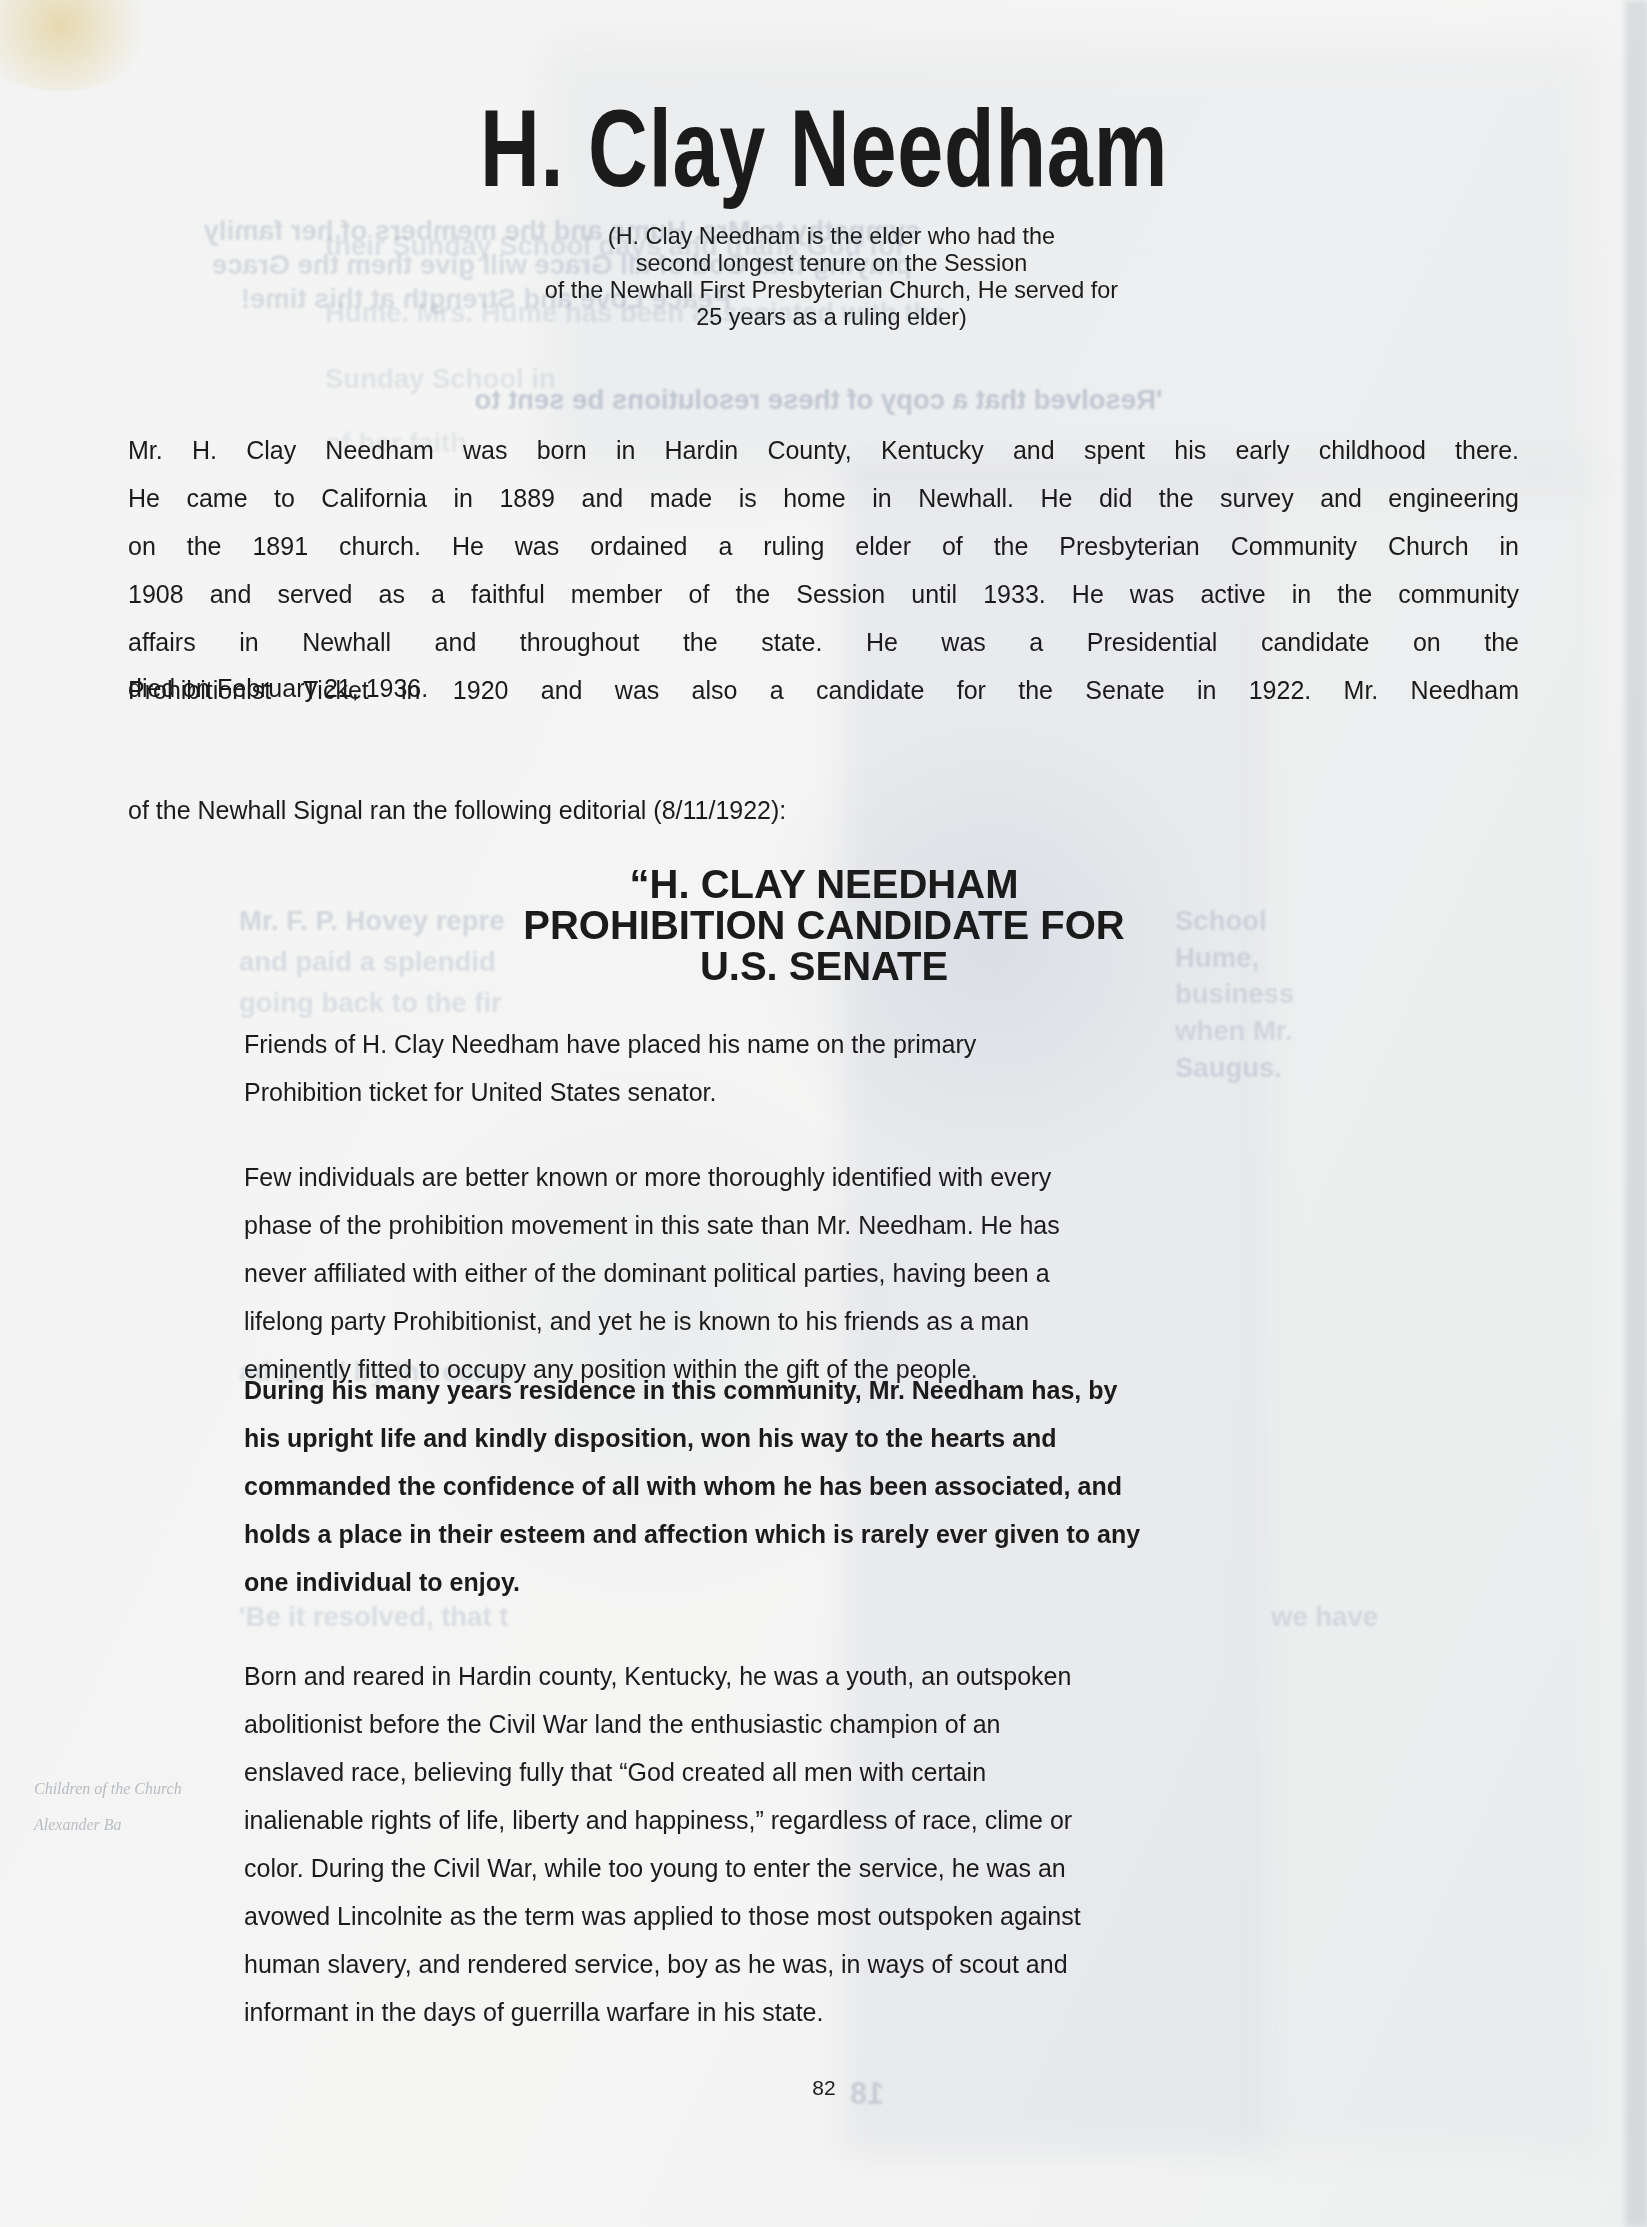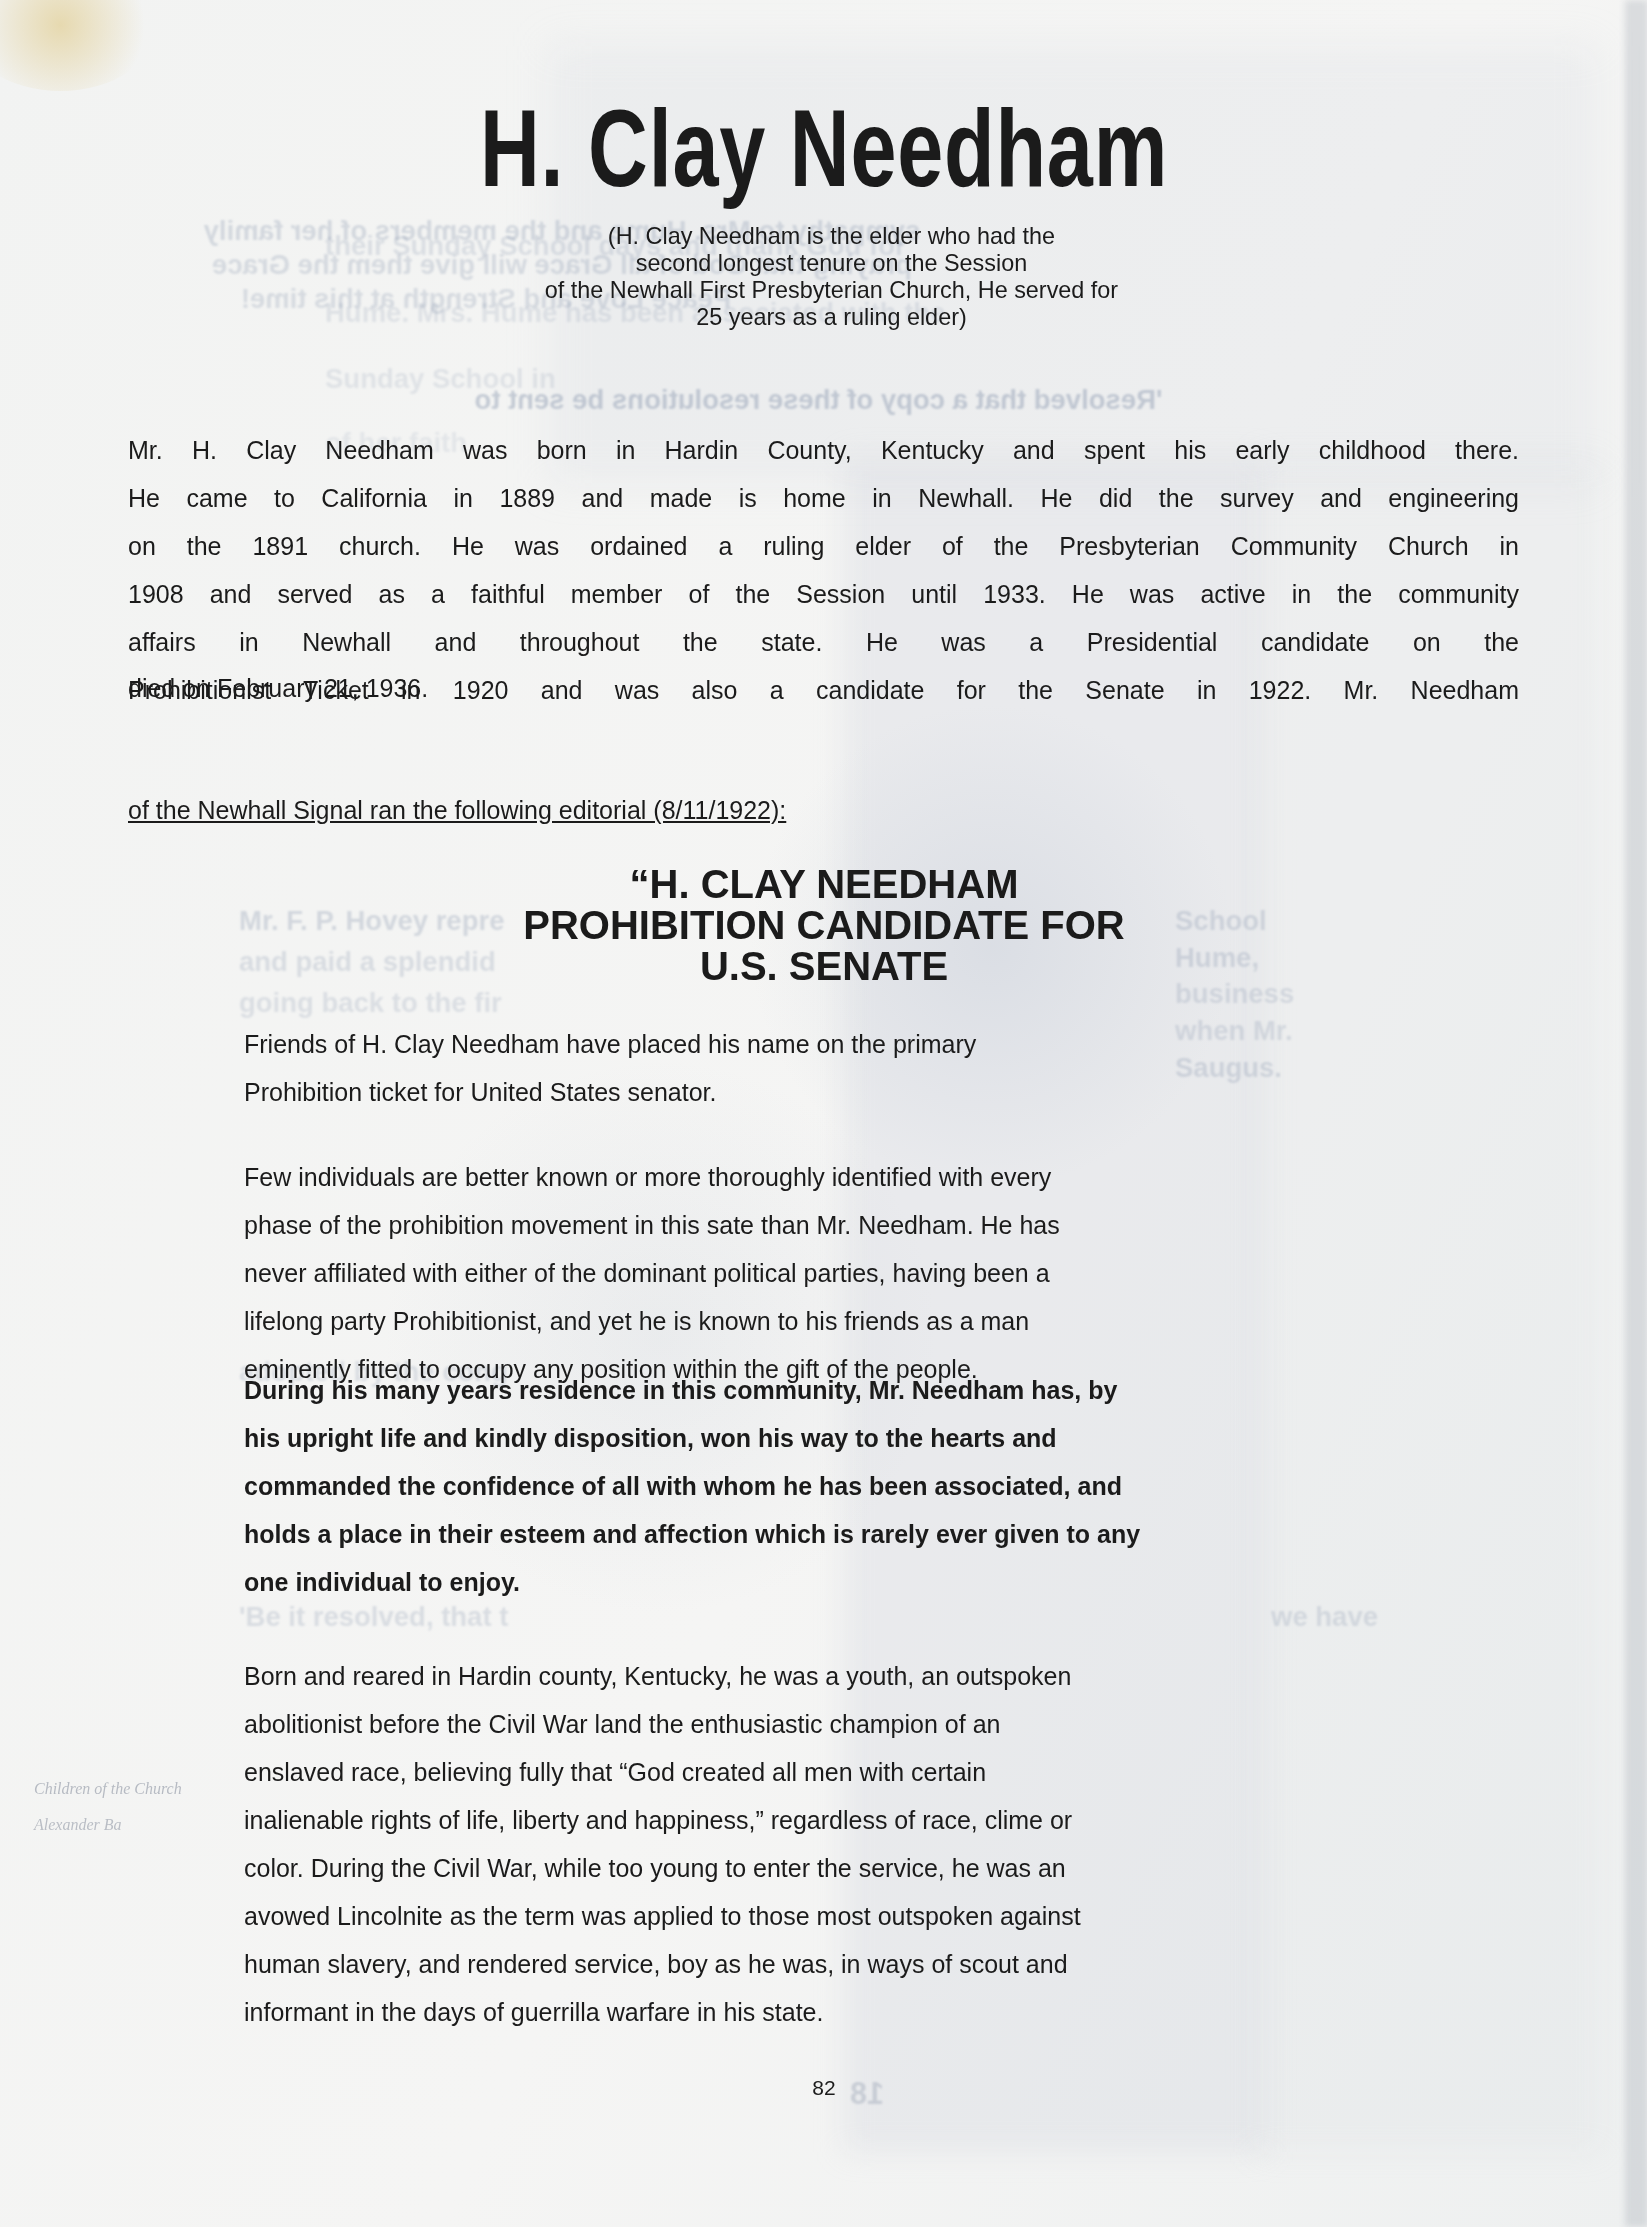--- a/index.html
+++ b/index.html
@@ -21,21 +21,21 @@
   .mir{transform:scaleX(-1);text-align:center;}
   .bleed-serif{font-family:"Liberation Serif","DejaVu Serif",serif;font-style:italic;font-weight:400;font-size:16px;line-height:20.3px;color:rgb(98,108,128);filter:blur(0.5px);}
   
   .title{position:absolute;left:0;right:0;top:85px;margin:0;text-align:center;font-size:109px;font-weight:700;letter-spacing:1px;transform:scaleX(.76);z-index:2;}
   .subtitle{position:absolute;left:15px;right:0;top:223px;text-align:center;font-size:23.4px;line-height:27px;white-space:pre-line;z-index:2;}
   .body{position:absolute;margin:0;font-size:25px;line-height:48px;white-space:pre-line;z-index:2;}
   .just{text-align:justify;text-align-last:justify;}
   .p1{left:128px;top:426px;width:1391px;}
   .p1last{left:128px;top:664px;width:1391px;white-space:nowrap;}
   .p2{left:128px;top:747px;width:1391px;}
-  .p2last{left:128px;top:786px;width:1391px;white-space:nowrap;text-decoration:underline;}
+  .p2last{left:128px;top:786px;width:1391px;white-space:nowrap;}
   .ed-heading{position:absolute;left:0;right:0;top:864px;text-align:center;font-size:40px;line-height:41px;font-weight:700;white-space:pre-line;z-index:2;}
   .quote{left:244px;width:1302px;}
   .q1{top:1020px;}.q2{top:1153px;}.q3{top:1366px;font-weight:bold;}.q4{top:1652px;}
   .pageno{position:absolute;left:0;right:0;top:2076px;text-align:center;font-size:21px;z-index:2;}
   .pageno-ghost{position:absolute;left:850px;top:2076px;font-size:30.5px;font-weight:700;color:rgb(150,160,178);opacity:.4;filter:blur(1px);transform:scaleX(-1);z-index:1;}
 </style>
 </head>
 <body>
 
 <div class="page">

